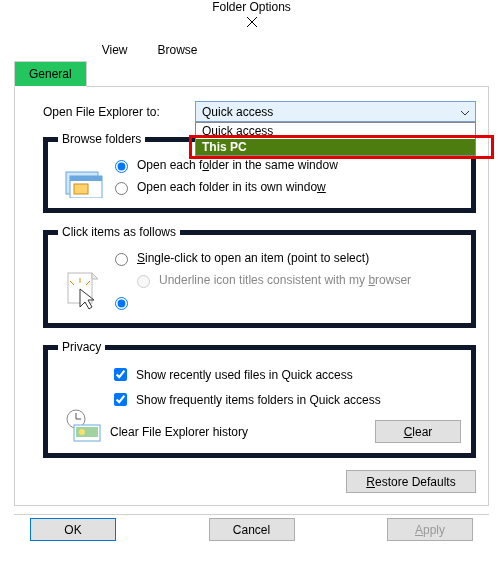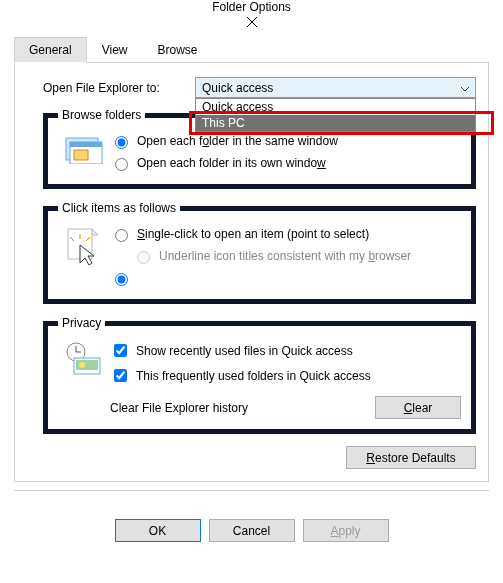--- a/index.html
+++ b/index.html
@@ -4,47 +4,47 @@
 <style>
 * { box-sizing: border-box; font-family: "Segoe UI", Tahoma, sans-serif; font-size: 12px; }
 body { margin: 0; background: #fff; width: 503px; height: 583px; color: #000; }
 .titlebar { height: 30px; display: flex; align-items: center; padding: 0 8px; flex-direction: column; }
 .titlebar-title { flex: 1; }
 .close-btn { width: 40px; height: 28px; display: flex; align-items: center; justify-content: center; cursor: pointer; }
 .close-btn svg { width: 10px; height: 10px; }
 .content { padding: 6px 14px 10px 14px; position: relative; }
 .tabs { display: flex; border-bottom: 1px solid #d0d0d0; }
 .tab { padding: 5px 14px; border: 1px solid transparent; cursor: pointer; position: relative; top: 1px; }
-.tab.active { border: 1px solid #d0d0d0; border-bottom: 1px solid #fff; background: #e5e5e5; }
+.tab.active { border: 1px solid #d0d0d0; border-bottom: 1px solid #fff; background: #22c55e; margin-top: 24px; }
 .tabpanel { border: 1px solid #d0d0d0; border-top: none; padding: 14px 12px 12px 28px; }
 .row1 { display: flex; align-items: center; margin-bottom: 10px; }
 .row1-label { width: 152px; }
 .dropdown { flex: 1; position: relative; }
 .dropdown-box { border: 1px solid #7a9fd6; background: #e5f1fb; height: 21px; display: flex; align-items: center; padding: 0 6px; cursor: pointer; }
 .dropdown-box .chev { margin-left: auto; }
 .dropdown-list { position: absolute; top: 21px; left: 0; right: 0; background: #fff; border: 1px solid #888; z-index: 5; }
 .dd-item { padding: 1px 6px; cursor: pointer; }
-.dd-item.hl { background: #737373; color: #fff; }
+.dd-item.hl { background: #4d7c0f; color: #fff; font-weight: bold; }
 .redbox { position: absolute; border: 3px solid #e00000; z-index: 6; pointer-events: none; }
 fieldset { border: 5px solid #0f172a; margin: 0 0 12px 0; padding: 8px 10px 10px 10px; }
 legend { padding: 0 4px; }
-.optgrid { display: flex; }
+.optgrid { display: flex; align-items: flex-end; }
 .iconcell { width: 52px; display: flex; align-items: flex-start; justify-content: center; padding-top: 4px; }
 .optlist { flex: 1; }
 .optrow { display: flex; align-items: center; gap: 6px; padding: 3px 0; }
 .optrow.sub { padding-left: 22px; color: #888; }
 .radio, .check { width: 13px; height: 13px; }
 .under { text-decoration: underline; }
 .clear-row { display: flex; align-items: center; margin-top: 8px; }
 .clear-row .lbl { flex: 1; padding-left: 0; }
 .btn { min-width: 86px; height: 23px; border: 1px solid #adadad; background: #e1e1e1; display: inline-flex; align-items: center; justify-content: center; cursor: pointer; }
 .btn.primary { border-color: #0078d7; }
 .btn.disabled { color: #9a9a9a; cursor: default; }
 .restore-row { display: flex; justify-content: flex-end; margin-top: 4px; }
-.bottom { display: flex; justify-content: center; gap: 8px; padding: 28px 16px 0 16px; border-top: 1px solid #d0d0d0; margin-top: 8px; }
+.bottom { display: flex; justify-content: space-between; gap: 8px; padding: 3px 16px 0 16px; border-top: 1px solid #d0d0d0; margin-top: 8px; }
 .icon-folder { width: 40px; height: 30px; }
 .icon-click { width: 36px; height: 42px; }
 .icon-privacy { width: 40px; height: 34px; }
 </style>
 </head>
 <body>
 
 <div class="titlebar">
   <span class="titlebar-title">Folder Options</span>
   <div class="close-btn">
@@ -150,21 +150,21 @@
             <circle cx="18" cy="23" r="3" fill="#ffdf6b"></circle>
           </svg>
         </div>
         <div class="optlist">
           <label class="optrow">
             <input type="checkbox" class="check" checked="" style="">
             <span>Show recently used files in Quick access</span>
           </label>
           <label class="optrow">
             <input type="checkbox" class="check" checked="" style="">
-            <span>This frequently used folders in Quick access</span>
+            <span>Show frequently items folders in Quick access</span>
           </label>
           <div class="clear-row">
             <span class="lbl">Clear File Explorer history</span>
             <div class="btn"><span class="under">C</span>lear</div>
           </div>
         </div>
       </div>
     </fieldset>
 
     <div class="restore-row">

